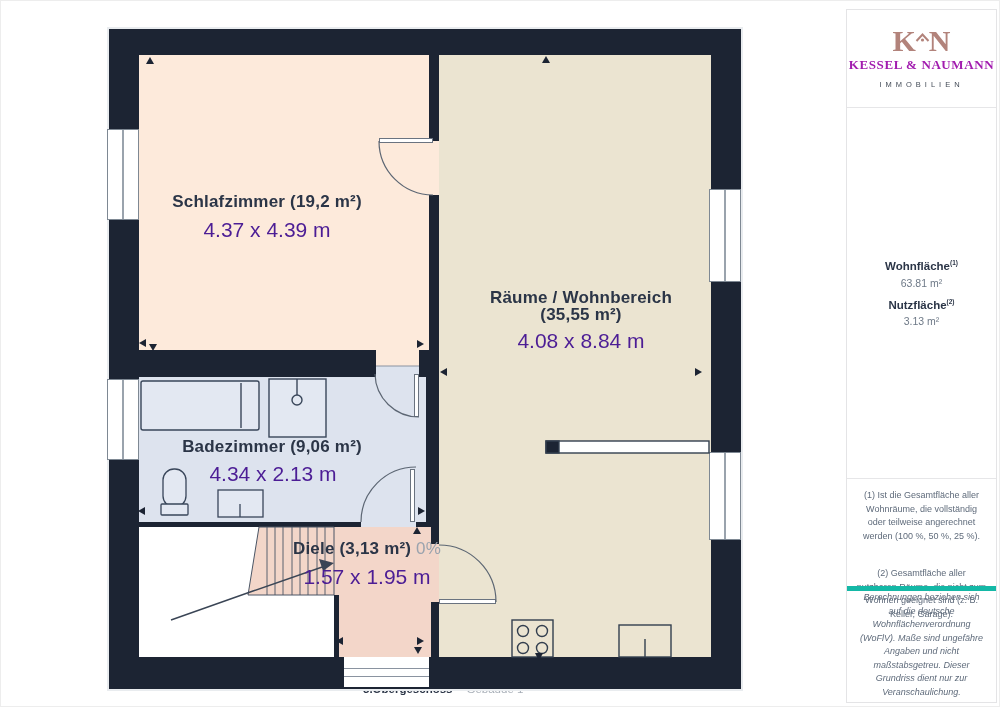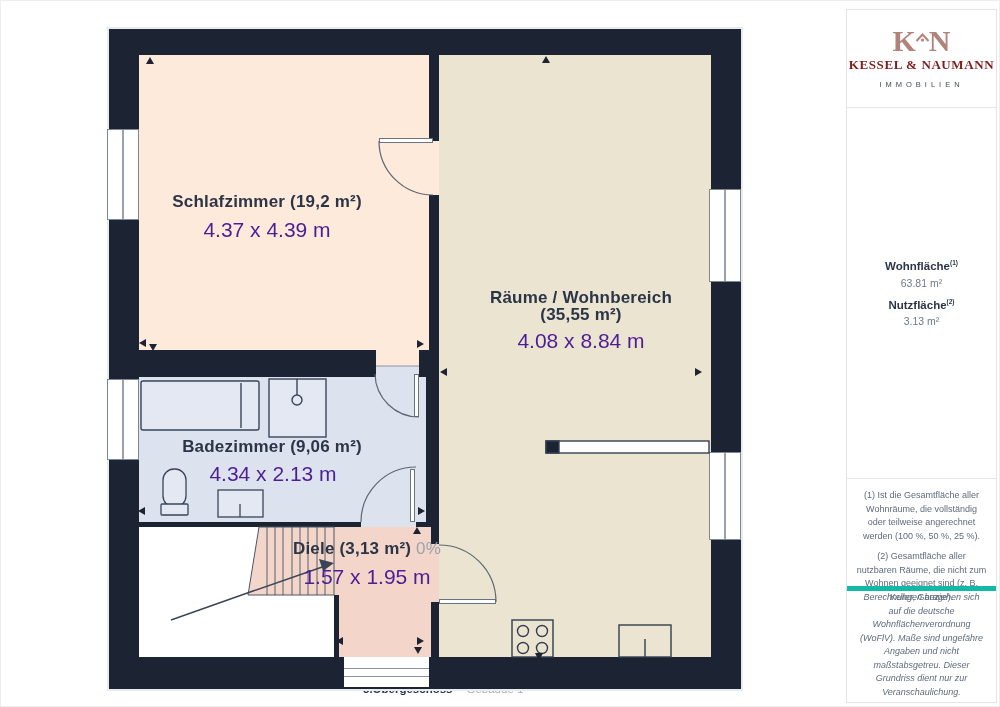--- a/index.html
+++ b/index.html
@@ -15,28 +15,28 @@
   .stair-exit{background:#fff;}
   .stair-exit .ln{position:absolute;left:0;right:0;height:1px;background:#8a93a0;}
   .footer{position:absolute;left:362px;top:682px;display:flex;gap:14px;font-size:11.5px;}
   .footer .floor{font-weight:bold;color:#2b3547;}
   .footer .bld{color:#a6adb6;}
   
   .sidebar{position:absolute;left:845px;top:8px;width:151px;height:694px;background:#fff;border:1px solid #e4e4e6;box-sizing:border-box;display:flex;flex-direction:column;}
   .sb-sec{box-sizing:border-box;}
   .sb-logo{height:97px;display:flex;flex-direction:column;align-items:center;justify-content:center;gap:3px;}
   .monogram{display:flex;align-items:flex-end;color:#b2837b;font-family:"Liberation Serif",serif;font-weight:bold;font-size:30px;line-height:26px;}
-  .brand{font-family:"Liberation Serif",serif;font-weight:bold;font-size:13px;letter-spacing:.6px;color:#7f1d1d;}
+  .brand{font-family:"Liberation Serif",serif;font-weight:bold;font-size:13px;letter-spacing:.6px;color:#a21caf;}
   .brand-sub{font-size:7.5px;letter-spacing:4px;color:#434b57;margin-top:4px;}
   .sb-stats{flex:1;border-top:1px solid #e6e6e8;display:flex;flex-direction:column;align-items:center;justify-content:center;gap:9px;}
   .stat{text-align:center;}
   .stat .lab{font-size:11.5px;font-weight:bold;color:#2b3547;}
   .stat .lab sup{font-size:6.5px;}
   .stat .val{font-size:10.5px;color:#6e7987;margin-top:5px;}
-  .sb-notes{height:108px;border-top:1px solid #e6e6e8;padding:10px 9px 0;display:flex;flex-direction:column;justify-content:flex-start;gap:7px;}
+  .sb-notes{height:108px;border-top:1px solid #e6e6e8;padding:10px 9px 0;display:flex;flex-direction:column;justify-content:flex-start;gap:24px;}
   .note,.disc{font-size:9px;line-height:1.5;color:#5f6b7b;text-align:center;margin:0;}
   .sb-disc{height:116px;border-top:5px solid #14b8a6;padding:0 9px 0;text-align:center;font-style:italic;}
 </style>
 </head>
 <body>
 
 <div class="page">
 
   <div class="abs" style="left:0;top:16px;width:845px;height:499px;">
 

